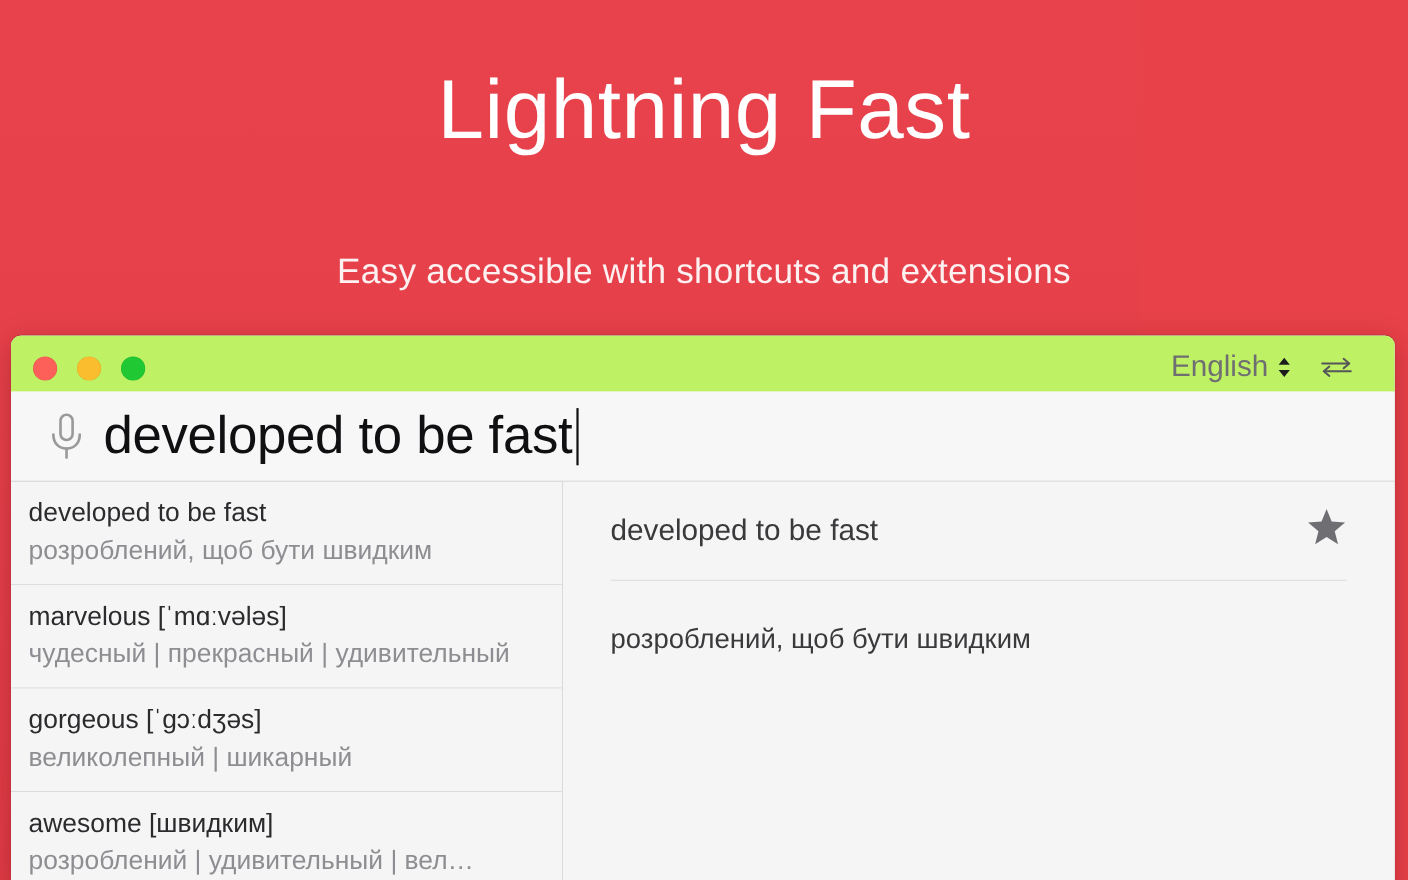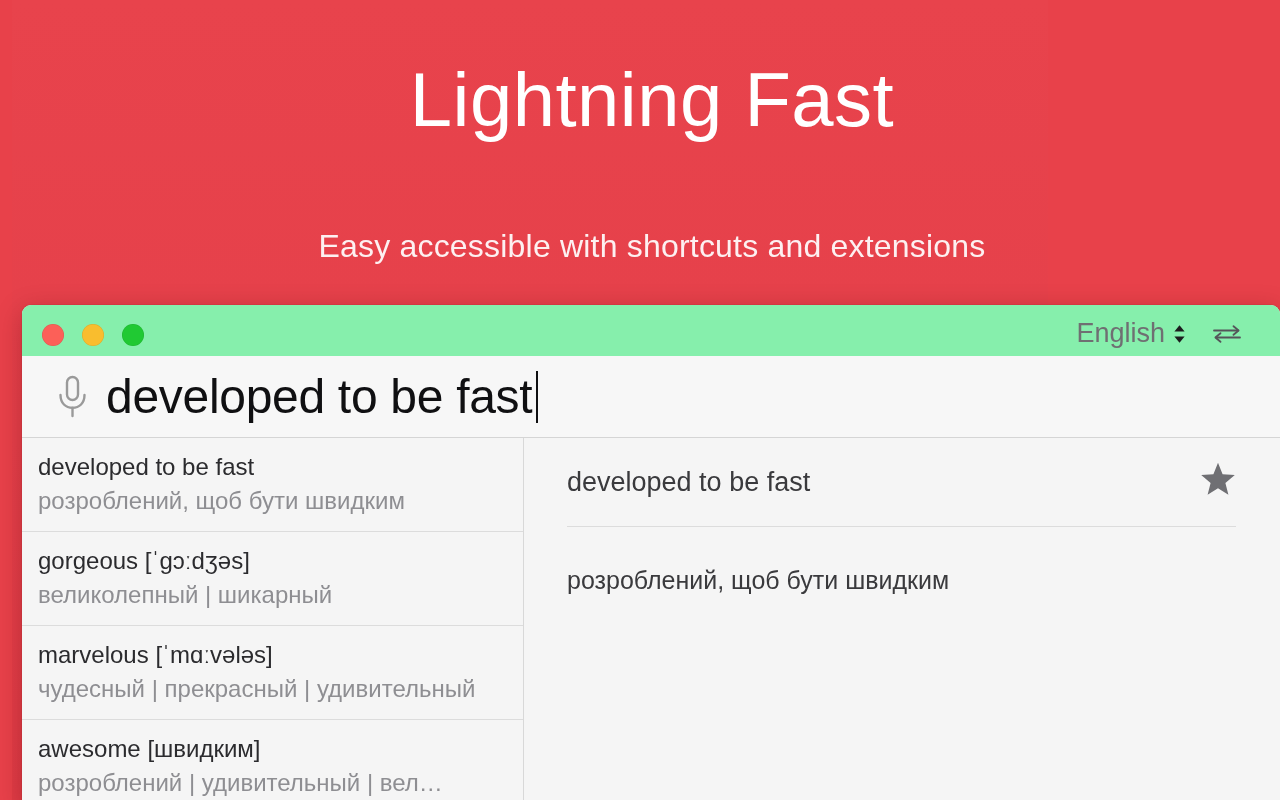--- a/index.html
+++ b/index.html
@@ -10,21 +10,21 @@
     width: 1280px;
     height: 800px;
     overflow: hidden;
     font-family: "Liberation Sans", sans-serif;
     background: #e8414a;
   }
 
   
   .hero {
     position: absolute;
-    left: 12px; top: 0;
+    left: 0; top: 0;
     width: 1036px;
     height: 800px;
     background: linear-gradient(180deg, #e8434c 0%, #e5404a 55%, #e03c46 100%);
   }
   .hero-title {
     position: absolute;
     left: 0; top: 62px;
     width: 1280px;
     text-align: center;
     color: #ffffff;
@@ -56,21 +56,21 @@
     background: #f5f5f5;
     border-radius: 9px 9px 0 0;
     box-shadow: 0 0 1px rgba(0,0,0,.35), 0 6px 26px rgba(90,8,12,.30);
     overflow: hidden;
   }
 
   
   .titlebar {
     position: relative;
     height: 51px;
-    background: #86efac;
+    background: #bef264;
   }
   .traffic {
     position: absolute;
     left: 20px; top: 19px;
     display: flex;
     gap: 18px;
   }
   .light {
     width: 22px; height: 22px;
     border-radius: 50%;
@@ -270,26 +270,26 @@
     </div>
 
     <div class="split">
 
       <div class="results">
         <div class="result-row">
           <div class="result-term">developed to be fast</div>
           <div class="result-trans">розроблений, щоб бути швидким</div>
         </div>
         <div class="result-row">
+          <div class="result-term">marvelous [ˈmɑːvələs]</div>
+          <div class="result-trans">чудесный | прекрасный | удивительный</div>
+        </div>
+        <div class="result-row">
           <div class="result-term">gorgeous [ˈgɔːdʒəs]</div>
           <div class="result-trans">великолепный | шикарный</div>
-        </div>
-        <div class="result-row">
-          <div class="result-term">marvelous [ˈmɑːvələs]</div>
-          <div class="result-trans">чудесный | прекрасный | удивительный</div>
         </div>
         <div class="result-row">
           <div class="result-term">awesome [швидким]</div>
           <div class="result-trans">розроблений | удивительный | вел…</div>
         </div>
 
       </div>
 
       <div class="detail">
         <div class="detail-head">

